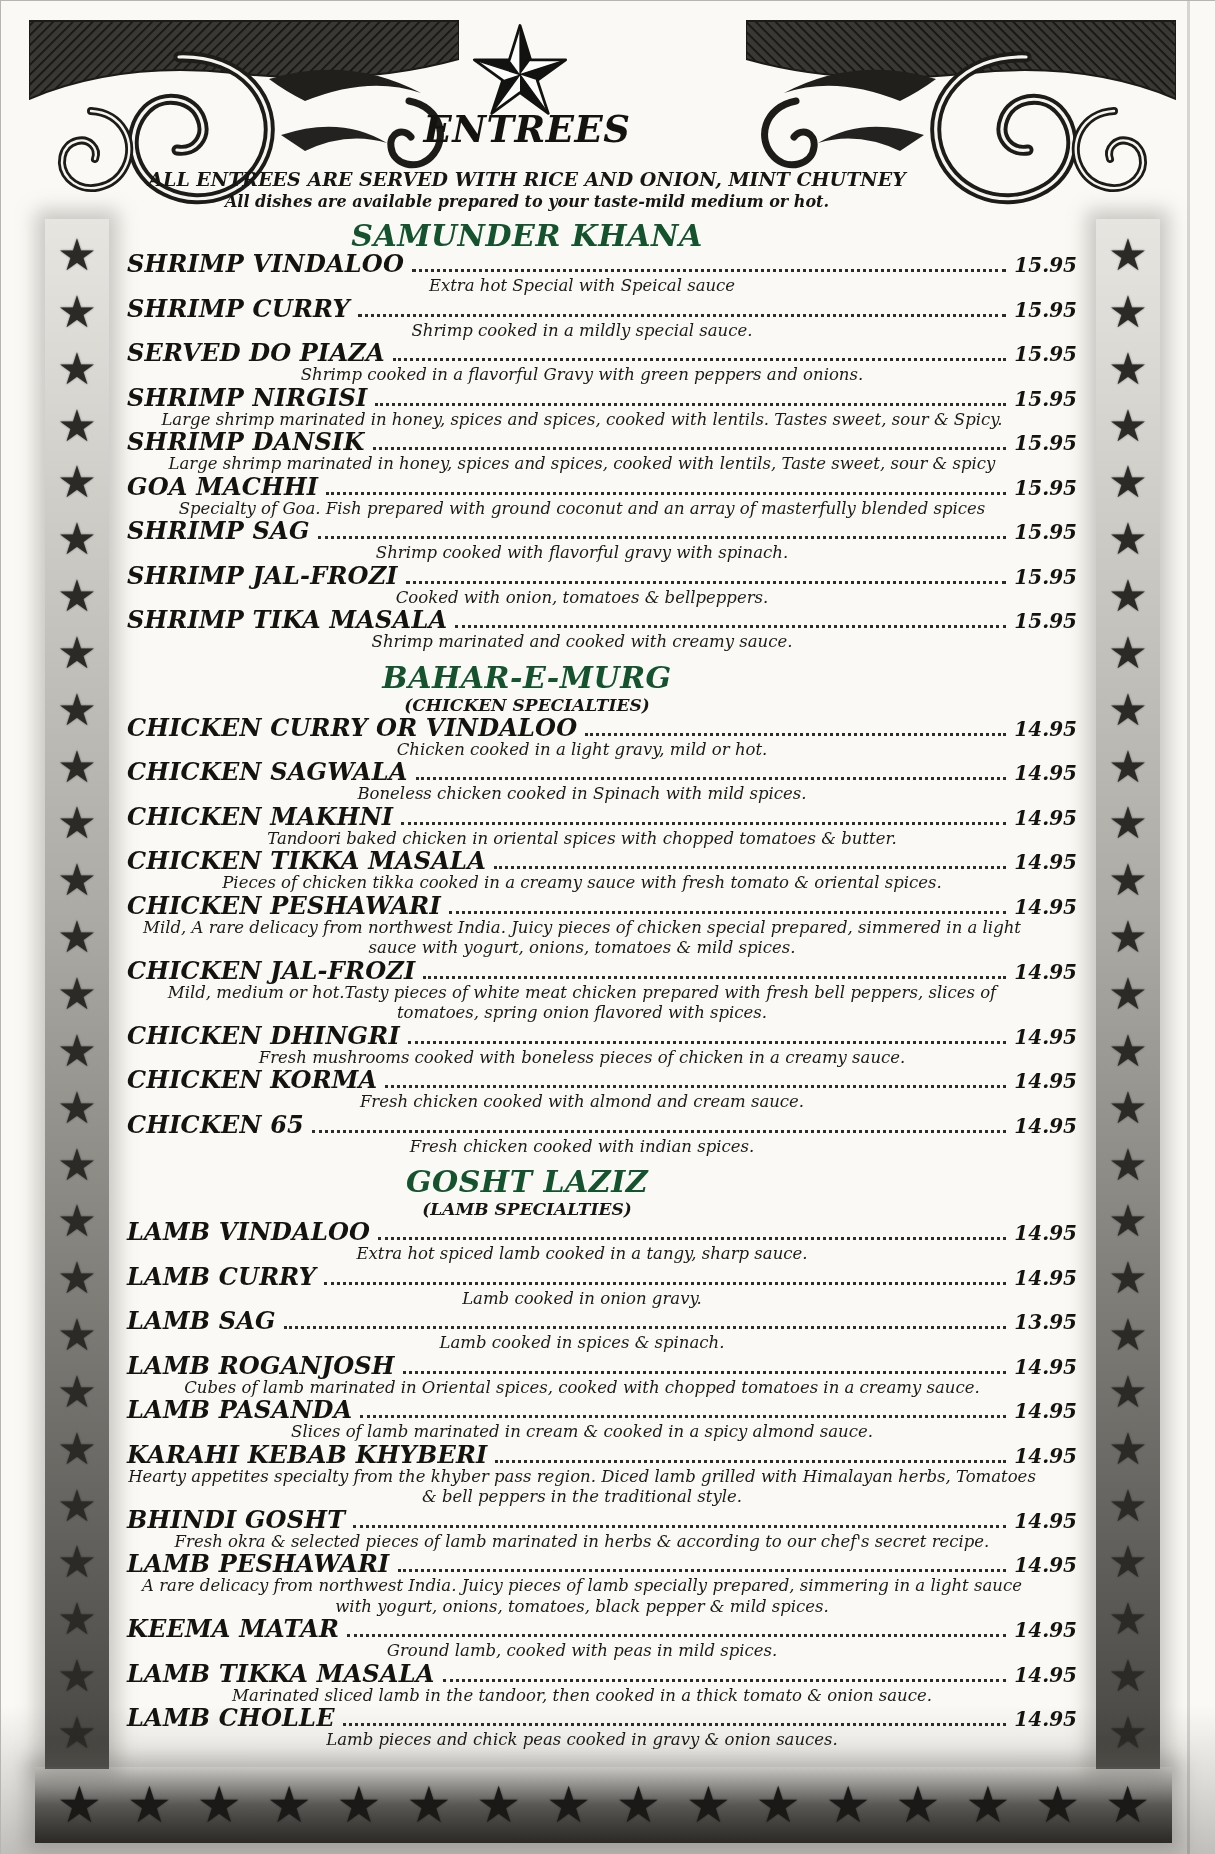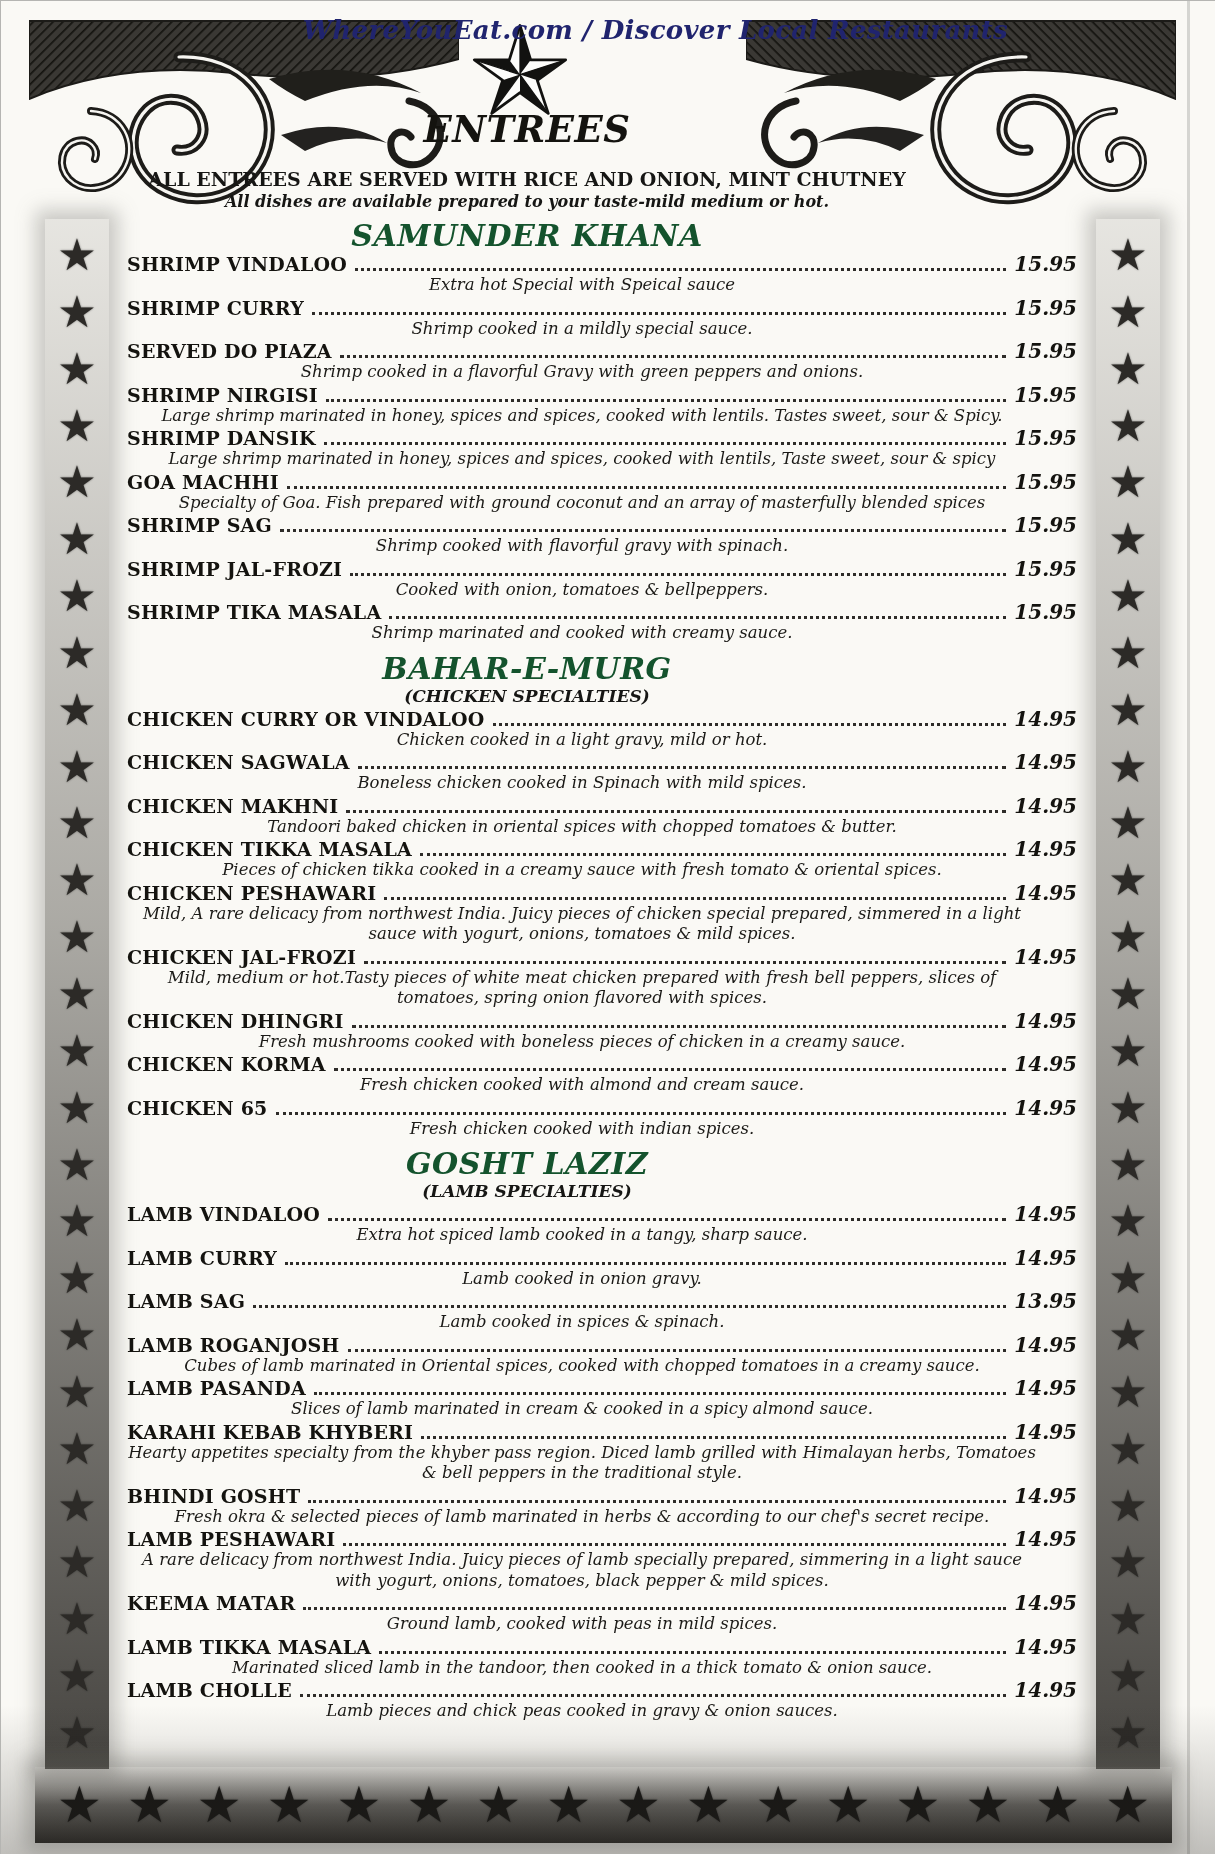--- a/index.html
+++ b/index.html
@@ -36,28 +36,28 @@
   
   .watermark { position:absolute; top:14px; right:208px; z-index:6;
     font-style:italic; font-weight:bold; font-size:26px; color:#20246e;
     letter-spacing:0.3px; }
   
   .star-logo { position:absolute; top:16px; left:463px; width:112px; height:112px; z-index:5; }
   
   .content { position:absolute; left:126px; top:106px; width:950px; z-index:4; }
   .head-wrap { width:800px; text-align:center; }
   .title { font-size:37px; font-weight:bold; font-style:italic; margin:0 0 17px; letter-spacing:0.5px; color:#14130f; }
-  .sub1 { font-size:19px; font-weight:bold; margin:0 0 2px; }
+  .sub1 { font-size:19px; font-weight:bold; font-style:italic; margin:0 0 2px; }
   .sub2 { font-size:16px; font-weight:bold; font-style:italic; margin:0 0 2px; }
   .sec-title { font-size:30px; font-weight:bold; font-style:italic; margin:7px 0 0; letter-spacing:0.5px; color:#14532d; }
   .sec-sub { font-size:17px; font-weight:bold; font-style:italic; margin:0 0 2px; }
   .items { width:100%; }
   .item { margin:0; }
   .row { display:flex; align-items:baseline; line-height:22px; }
-  .nm { font-size:19px; font-weight:bold; white-space:nowrap; letter-spacing:0.2px; color:#14130f; }
+  .nm { font-size:24px; font-weight:bold; font-style:italic; white-space:nowrap; letter-spacing:0.2px; color:#14130f; }
   .lead { flex:1; border-bottom:3px dotted #2e2c29; margin:0 8px 4px 8px; min-width:30px; }
   .pr { font-size:20px; font-weight:bold; font-style:italic; white-space:nowrap; color:#14130f; }
   .desc { font-size:16.5px; font-style:italic; line-height:20.5px; margin:0 0 1px 1px;
     max-width:908px; color:#1b1a17;text-align:center; }
 </style>
 </head>
 <body>
 
 <div class="page">
 
@@ -104,21 +104,20 @@
       <g stroke="#121210" stroke-width="1.2">
         <line x1="50" y1="54" x2="50" y2="8"></line>
           <line x1="50" y1="54" x2="92.8" y2="40.1"></line>
         <line x1="50" y1="54" x2="76.5" y2="90.4"></line>
           <line x1="50" y1="54" x2="23.5" y2="90.4"></line>
         <line x1="50" y1="54" x2="7.2" y2="40.1"></line>
       </g>
     </svg>
   </div>
 
-  <div class="watermark">WhereYouEat.com / Discover Local Restaurants</div>
 
   <div class="edge edge-v edge-left">
       <span class="bstar">★</span>
       <span class="bstar">★</span>
       <span class="bstar">★</span>
       <span class="bstar">★</span>
       <span class="bstar">★</span>
       <span class="bstar">★</span>
       <span class="bstar">★</span>
       <span class="bstar">★</span>

